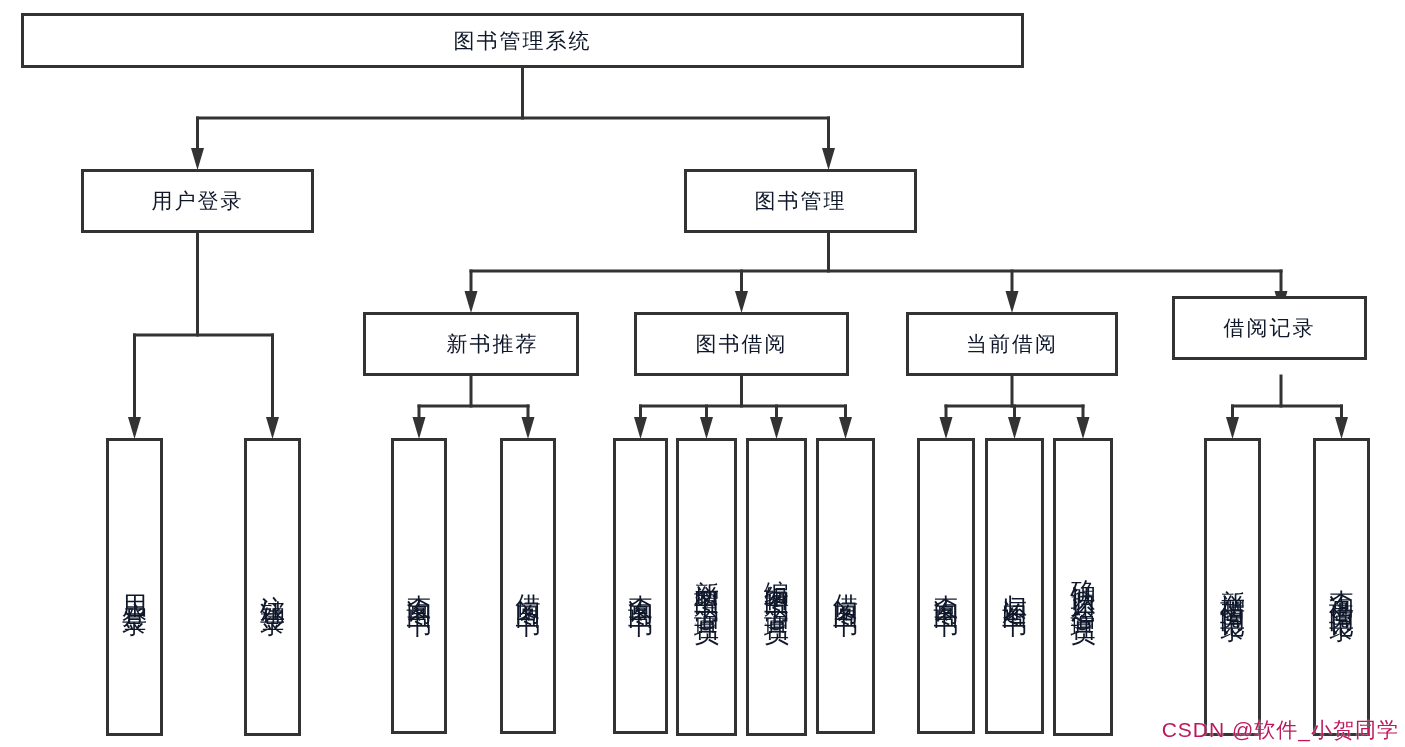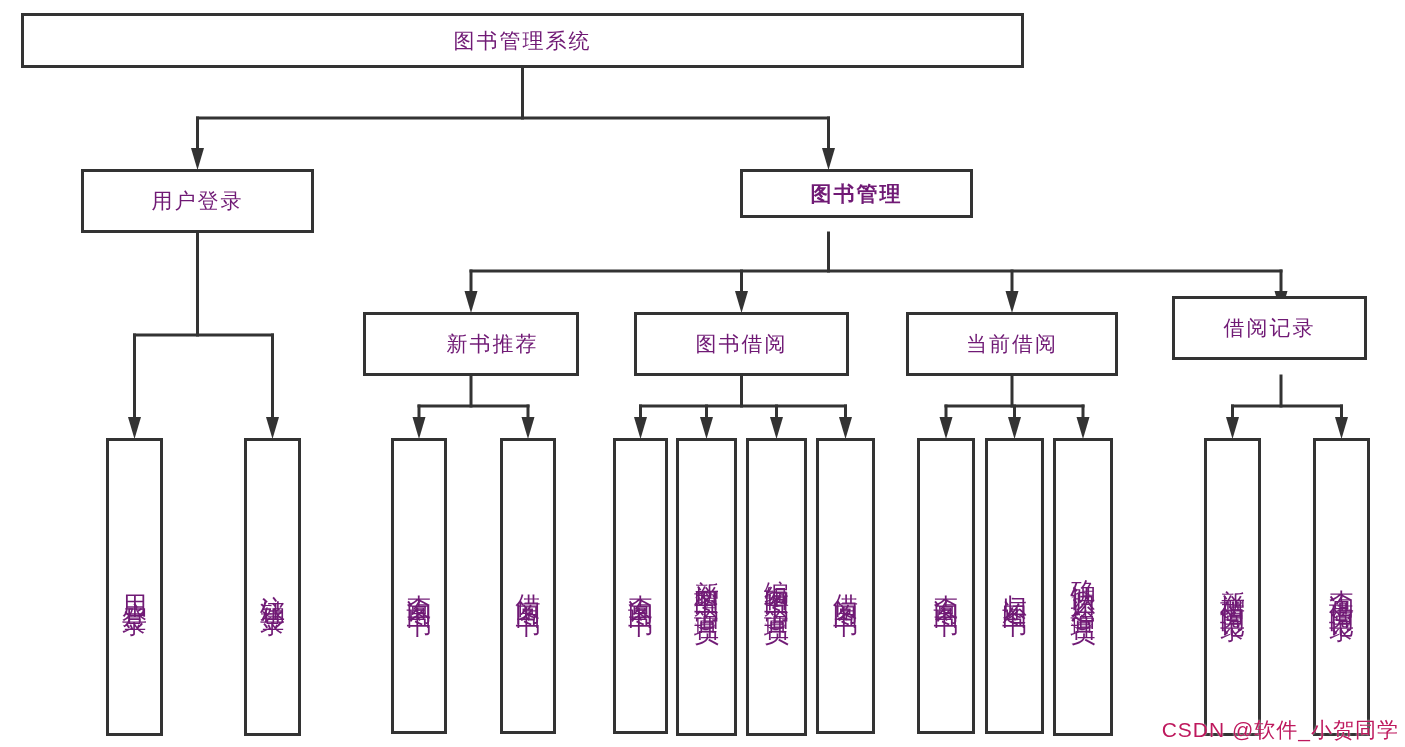--- a/index.html
+++ b/index.html
@@ -20,21 +20,21 @@
     left: 0; top: 0;
     width: 1405px;
     height: 747px;
     pointer-events: none;
   }
   .node {
     position: absolute;
     box-sizing: border-box;
     background: #ffffff;
     border: 3px solid #333333;
-    color: #701a75;
+    color: #0f172a;
     display: flex;
     align-items: center;
     justify-content: center;
     text-align: center;
   }
   .hbox {
     font-size: 21px;
     letter-spacing: 2px;
     white-space: nowrap;
   }
@@ -113,21 +113,21 @@
       <line x1="1232.5" y1="406" x2="1341.5" y2="406" stroke="#333333" stroke-width="3" stroke-linecap="square"></line>
       <line x1="1232.5" y1="406" x2="1232.5" y2="420" stroke="#333333" stroke-width="3" stroke-linecap="square"></line>
       <polygon points="1226,417 1239,417 1232.5,439" fill="#333333"></polygon>
       <line x1="1341.5" y1="406" x2="1341.5" y2="420" stroke="#333333" stroke-width="3" stroke-linecap="square"></line>
       <polygon points="1335,417 1348,417 1341.5,439" fill="#333333"></polygon>
     </svg>
 
   <div class="node hbox" id="n-root" style="left: 21px; top: 13px; width: 1003px; height: 55px;">图书管理系统</div>
 
   <div class="node hbox" id="n-user_login" style="left: 81px; top: 169px; width: 233px; height: 64px;">用户登录</div>
-  <div class="node hbox" id="n-book_mgmt" style="left: 740px; top: 169px; width: 233px; height: 49px; font-weight: bold;">图书管理</div>
+  <div class="node hbox" id="n-book_mgmt" style="left: 684px; top: 169px; width: 233px; height: 64px;">图书管理</div>
 
   <div class="node hbox" id="n-new_book_rec" style="left: 363px; top: 312px; width: 216px; height: 64px; padding-left: 43px;">新书推荐</div>
   <div class="node hbox" id="n-current_borrow" style="left: 906px; top: 312px; width: 212px; height: 64px;">当前借阅</div>
   <div class="node hbox" id="n-book_borrow" style="left: 634px; top: 312px; width: 215px; height: 64px;">图书借阅</div>
   <div class="node hbox" id="n-borrow_records" style="left: 1172px; top: 296px; width: 195px; height: 64px; text-align: center;">借阅记录</div>
 
   <div class="node vbox" id="n-leaf_user_login" style="left: 106px; top: 438px; width: 57px; height: 298px;">
     <span class="vtext">用户登录</span>
   </div>
   <div class="node vbox" id="n-leaf_logout" style="left: 244px; top: 438px; width: 57px; height: 298px;">

